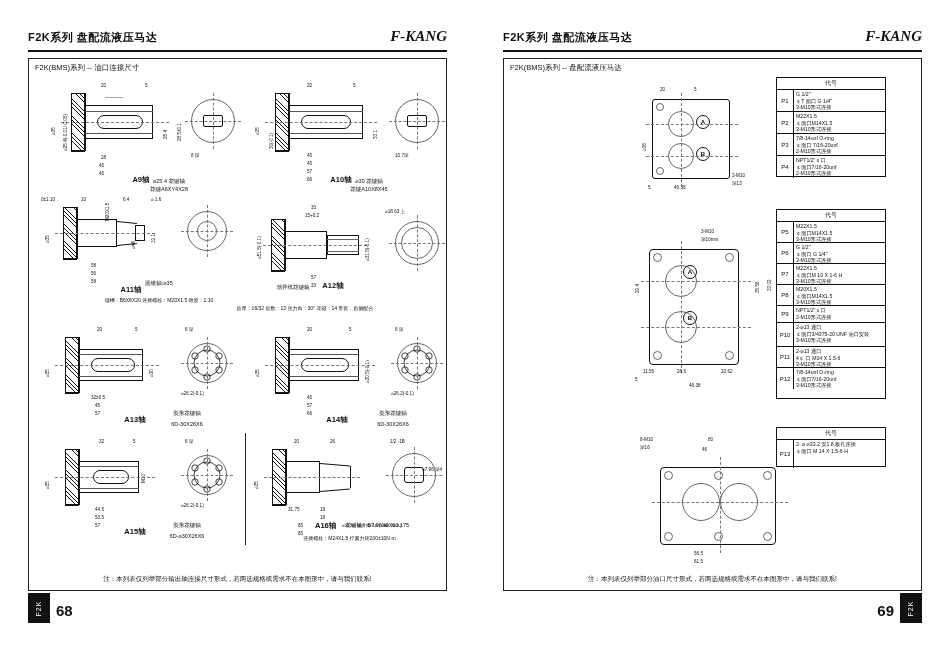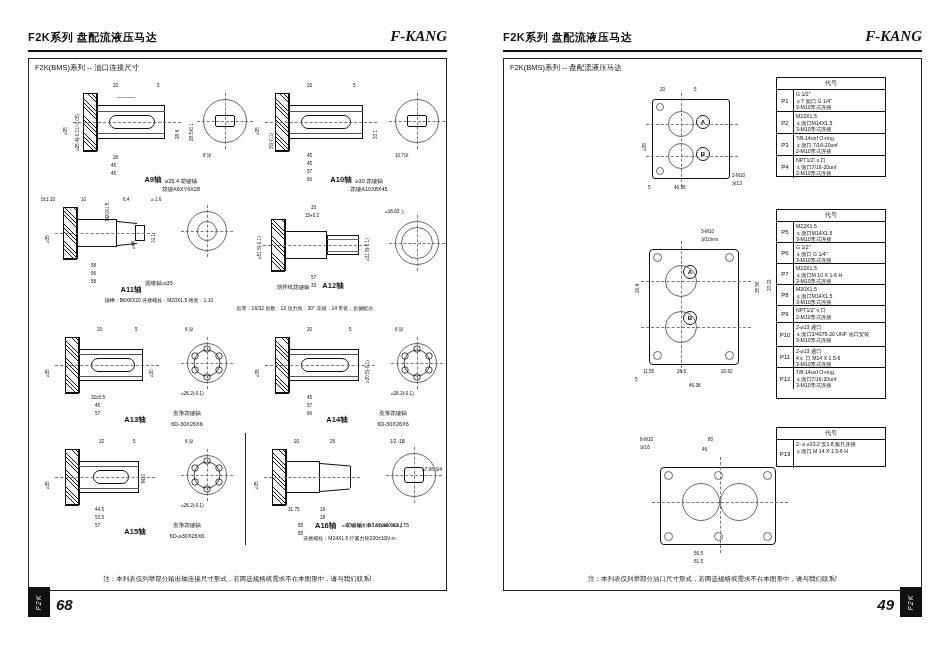--- a/index.html
+++ b/index.html
@@ -19,21 +19,21 @@
   .hdr{position:absolute;left:0;right:0;top:0;height:26px;}
   .hdr .title{position:absolute;left:0;top:2px;font-size:11px;font-weight:bold;color:#111;letter-spacing:0.5px;}
   .hdr .brand{position:absolute;right:0;top:0px;font-size:15px;font-weight:bold;font-style:italic;font-family:"Liberation Serif",serif;color:#111;}
   .hdr .rule{position:absolute;left:0;right:0;top:22px;height:2px;background:#111;}
 
   
   .frame{position:absolute;left:0;right:0;top:30px;bottom:34px;border:1px solid #222;background:#fff;}
   .sec-label{position:absolute;left:6px;top:4px;font-size:7.5px;color:#111;}
 
   
-  .foot{position:absolute;left:0;right:0;bottom:8px;height:30px;font-style:italic;}
+  .foot{position:absolute;left:0;right:0;bottom:2px;height:30px;}
   .tab{position:absolute;bottom:0;width:22px;height:30px;background:#111;color:#fff;font-size:7px;
        display:flex;align-items:center;justify-content:center;letter-spacing:1px;}
   .tab span{transform:rotate(-90deg);white-space:nowrap;}
   .pnum{position:absolute;bottom:4px;font-size:15px;font-weight:bold;color:#111;}
   .left .tab{left:0;}
   .left .pnum{left:28px;}
   .right .tab{right:0;}
   .right .pnum{right:28px;}
 
   .note{position:absolute;left:10px;right:10px;bottom:6px;font-size:6.5px;color:#111;text-align:center;}
@@ -80,21 +80,21 @@
         <div class="title">F2K系列 盘配流液压马达</div>
         <div class="brand">F-KANG</div>
         <div class="rule"></div>
       </div>
 
       <div class="frame">
         <div class="sec-label">F2K(BMS)系列 -- 油口连接尺寸</div>
 
         <div class="grid">
 
-          <div class="cell" style="left:24px;top:0px;width:200px;height:118px;">
+          <div class="cell" style="left:12px;top:0px;width:200px;height:118px;">
 
             <div class="dl vline" style="left:30px;top:16px;height:58px;"></div>
             <div class="dl vline" style="left:44px;top:16px;height:58px;"></div>
             <div class="dl hline" style="left:30px;top:16px;width:14px;"></div>
             <div class="dl hline" style="left:30px;top:74px;width:14px;"></div>
 
             <div class="box" style="left:44px;top:28px;width:68px;height:34px;"></div>
             <div class="dl hline" style="left:44px;top:34px;width:68px;background:#555;"></div>
             <div class="dl hline" style="left:44px;top:56px;width:68px;background:#555;"></div>
 
@@ -542,19 +542,19 @@
             </div>
         </div>
 
         <div class="note">注：本列表仅列举部分油口尺寸形式，若两选规格或需求不在本图形中，请与我们联系!</div>
       </div>
 
       <div class="foot">
         <div class="tab">
             <span>F2K</span>
           </div>
-        <div class="pnum">49</div>
+        <div class="pnum">69</div>
       </div>
 
     </div>
   </div>
 
 </div>
 
 </body></html>

